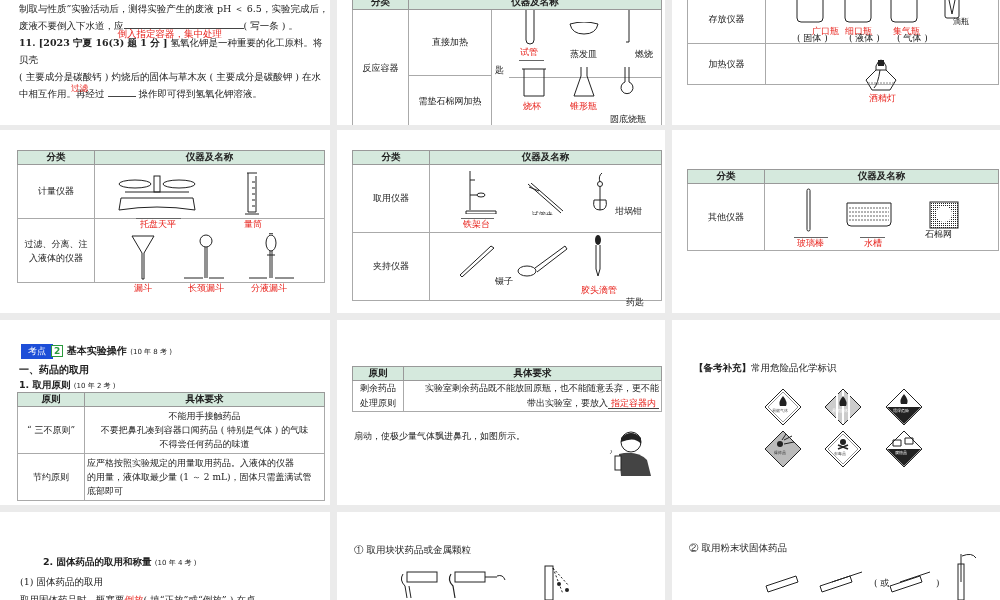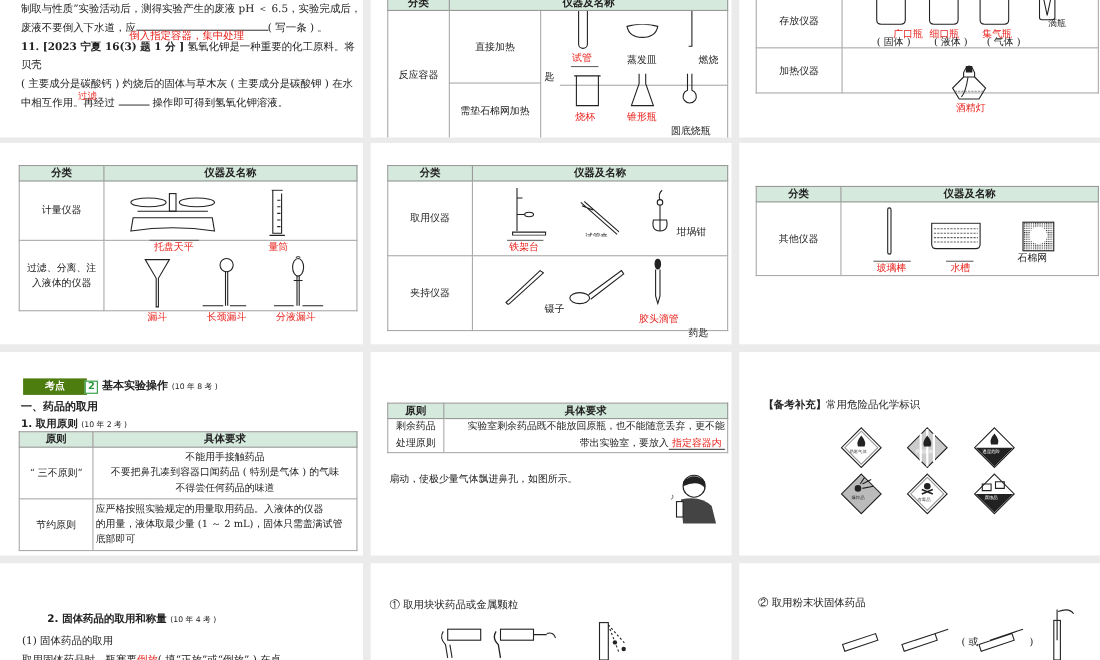--- a/index.html
+++ b/index.html
@@ -7,21 +7,21 @@
        font-family:"DejaVu Serif","Liberation Serif",serif;color:#222;}
   .panel{position:absolute;background:#fff;overflow:hidden;}
   .red{color:#e8231d;}
   .txt{font-size:9.5px;line-height:17px;}
   table.t{border-collapse:collapse;font-size:9px;position:absolute;}
   table.t th{background:#d5e9dd;border:1px solid #999;font-weight:bold;height:13px;padding:0;font-size:9.5px;}
   table.t td{border:1px solid #aaa;text-align:center;padding:0;vertical-align:middle;}
   .lbl{position:absolute;font-size:9px;white-space:nowrap;}
   .ul{border-top:1px solid #666;}
   .icon{position:absolute;}
-  .tag{display:inline-block;background:#4d7c0f;color:#fff;font-size:9px;padding:1px 20px;font-weight:bold;}
+  .tag{display:inline-block;background:#1d4ed8;color:#fff;font-size:9px;padding:1px 7px;font-weight:normal;}
   .tagn{display:inline-block;background:#fff;color:#2a9a3c;border:1px solid #2a9a3c;font-size:9px;padding:0 2px;margin-left:-2px;font-weight:bold;}
   .blank{display:inline-block;border-bottom:1px solid #444;}
   .sm{font-size:7px;}
   b{font-weight:bold;}
 </style>
 </head>
 <body>
 
 <div class="panel" style="left:0;top:0;width:330px;height:125px;">
   <div class="txt" style="position:absolute;left:19px;top:0;width:310px;">

